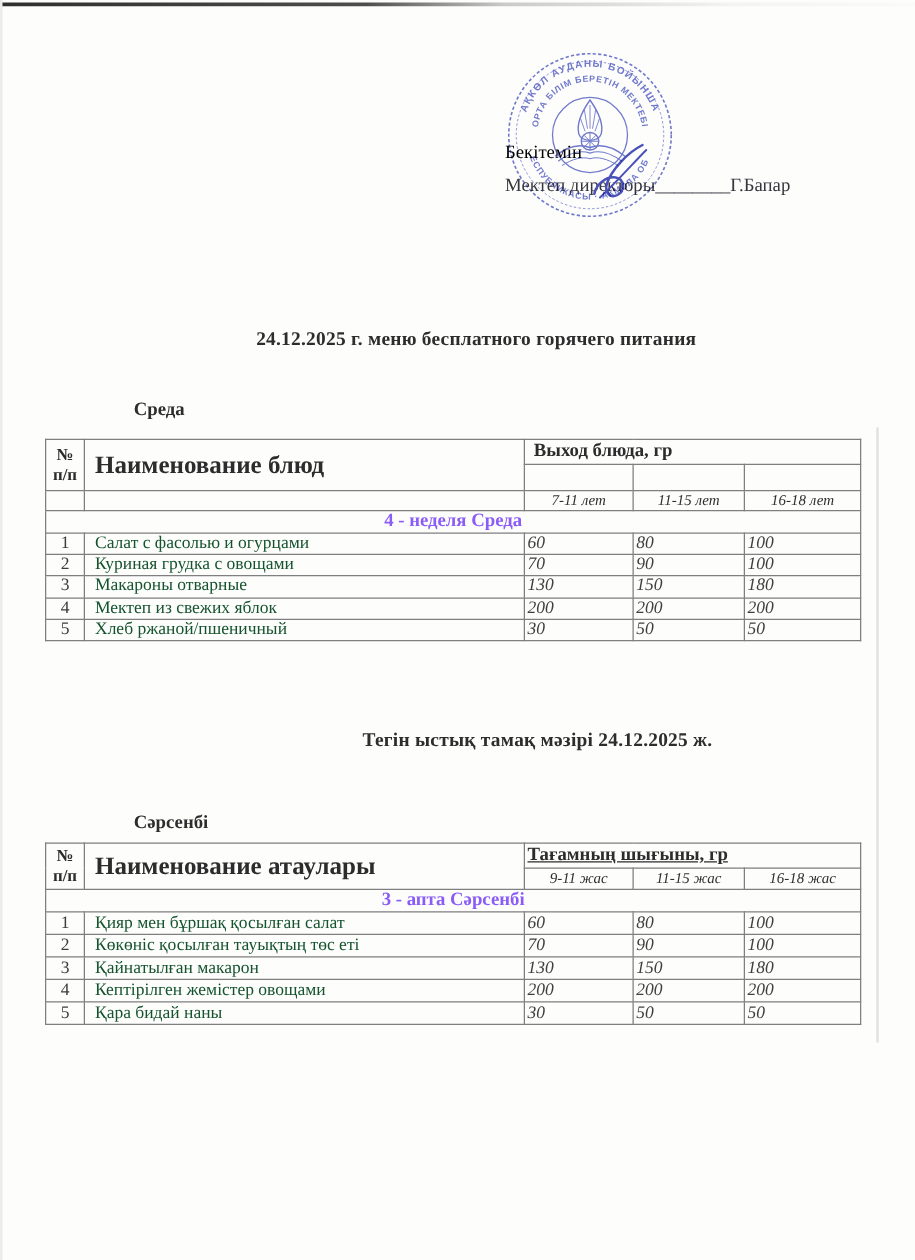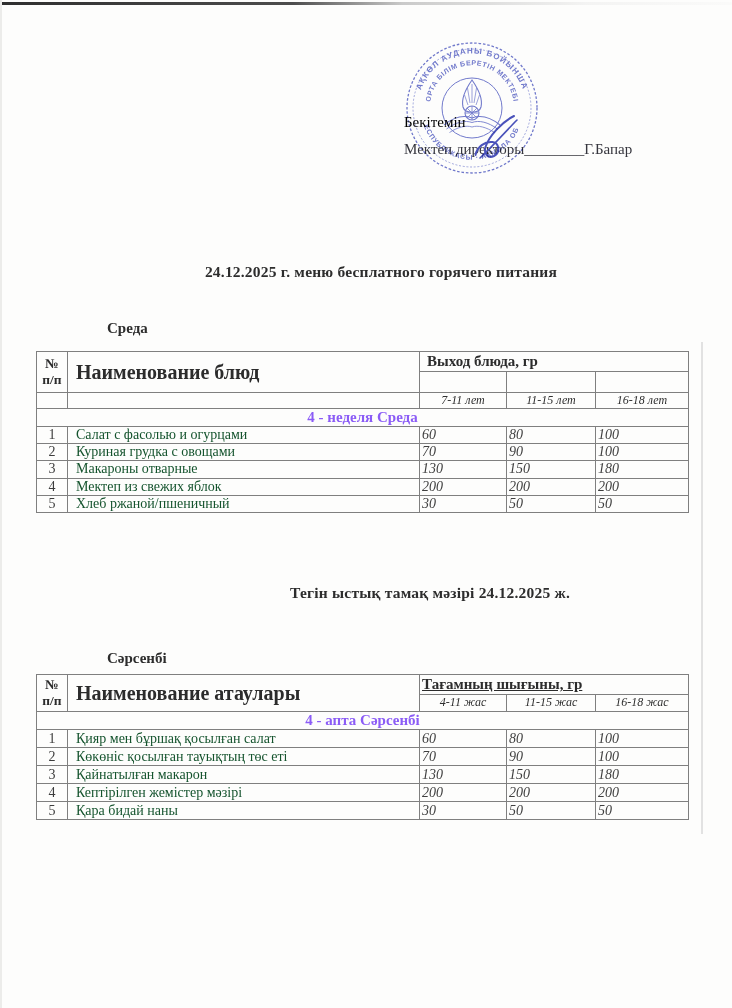--- a/index.html
+++ b/index.html
@@ -214,26 +214,26 @@
         <col style="width:89px">
         <col style="width:93px">
       </colgroup>
     <tbody>
       <tr class="r-main-kz">
         <td rowspan="2" class="c-numhead"><span>№</span><br><span>п/п</span></td>
         <td rowspan="2" class="c-namehead">Наименование атаулары</td>
         <td colspan="3" class="c-outhead c-outhead-center">Тағамның шығыны, гр</td>
       </tr>
       <tr class="r-ages-kz">
-        <td class="c-age">4-11 жас</td>
+        <td class="c-age">9-11 жас</td>
         <td class="c-age">11-15 жас</td>
         <td class="c-age">16-18 жас</td>
       </tr>
       <tr class="r-band">
-        <td colspan="5">4 - апта Сәрсенбі</td>
+        <td colspan="5">3 - апта Сәрсенбі</td>
       </tr>
       <tr class="r-data">
         <td class="c-idx">1</td>
         <td class="c-dish">Қияр мен бұршақ қосылған салат</td>
         <td class="c-val">60</td>
         <td class="c-val">80</td>
         <td class="c-val">100</td>
       </tr>
       <tr class="r-data">
         <td class="c-idx">2</td>
@@ -244,21 +244,21 @@
       </tr>
       <tr class="r-data">
         <td class="c-idx">3</td>
         <td class="c-dish">Қайнатылған макарон</td>
         <td class="c-val">130</td>
         <td class="c-val">150</td>
         <td class="c-val">180</td>
       </tr>
       <tr class="r-data">
         <td class="c-idx">4</td>
-        <td class="c-dish">Кептірілген жемістер мәзірі</td>
+        <td class="c-dish">Кептірілген жемістер овощами</td>
         <td class="c-val">200</td>
         <td class="c-val">200</td>
         <td class="c-val">200</td>
       </tr>
       <tr class="r-data">
         <td class="c-idx">5</td>
         <td class="c-dish">Қара бидай наны</td>
         <td class="c-val">30</td>
         <td class="c-val">50</td>
         <td class="c-val">50</td>

